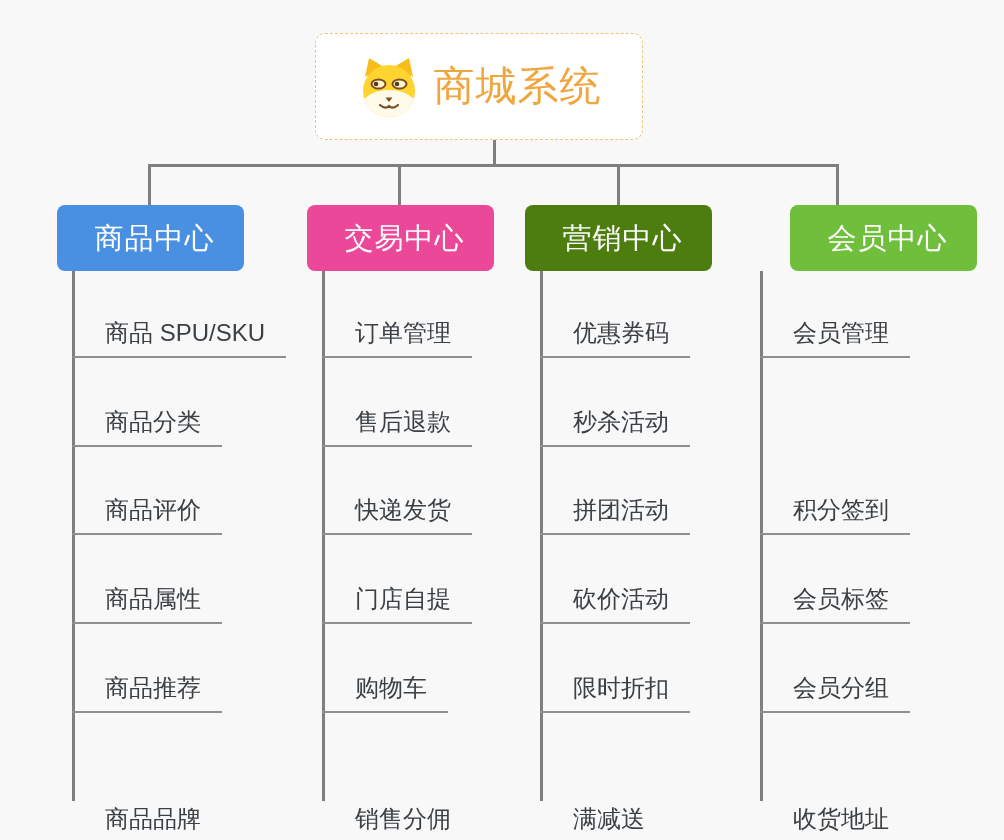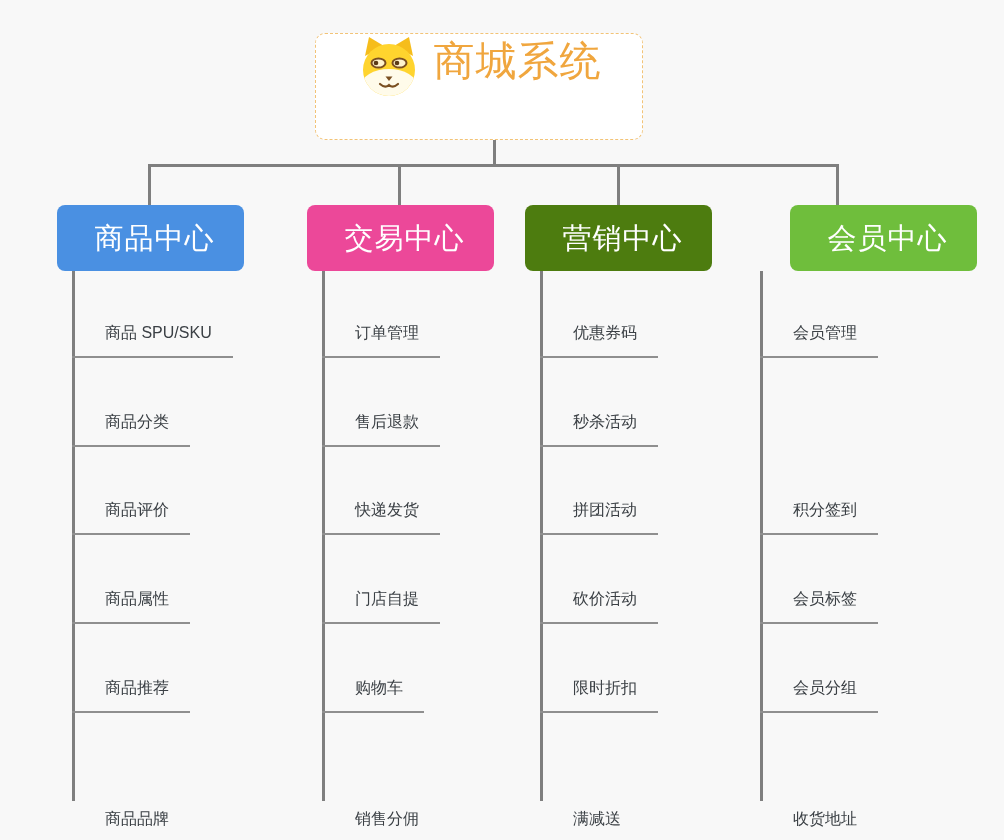--- a/index.html
+++ b/index.html
@@ -16,21 +16,21 @@
 
   
   .root-node {
     position: absolute;
     left: 315px; top: 33px;
     width: 328px; height: 107px;
     background: #ffffff;
     border: 1px dashed #f2c377;
     border-radius: 10px;
     display: flex;
-    align-items: flex-start;
+    align-items: center;
     justify-content: center;
   }
   .root-node .icon { width: 64px; height: 64px; margin-right: 13px; flex: 0 0 auto; }
   .root-title {
     font-size: 41px;
     color: #f0a63e;
     letter-spacing: 1px;
     white-space: nowrap;
   }
 
@@ -54,21 +54,21 @@
   .stem {
     position: absolute;
     left: 15px; top: 66px;
     width: 3px; height: 530px;
     background: #7f7f7f;
   }
   .leaf {
     position: absolute;
     left: 15px;
     padding: 0 21px 8px 33px;
-    font-size: 16px;
+    font-size: 24px;
     line-height: 30px;
     color: #3b4045;
     white-space: nowrap;
     border-bottom: 2px solid #8f8f8f;
   }
   .leaf.r1 { top: 113px; }
   .leaf.r2 { top: 202px; }
   .leaf.r3 { top: 290px; }
   .leaf.r4 { top: 379px; }
   .leaf.r5 { top: 468px; text-align: right; }

